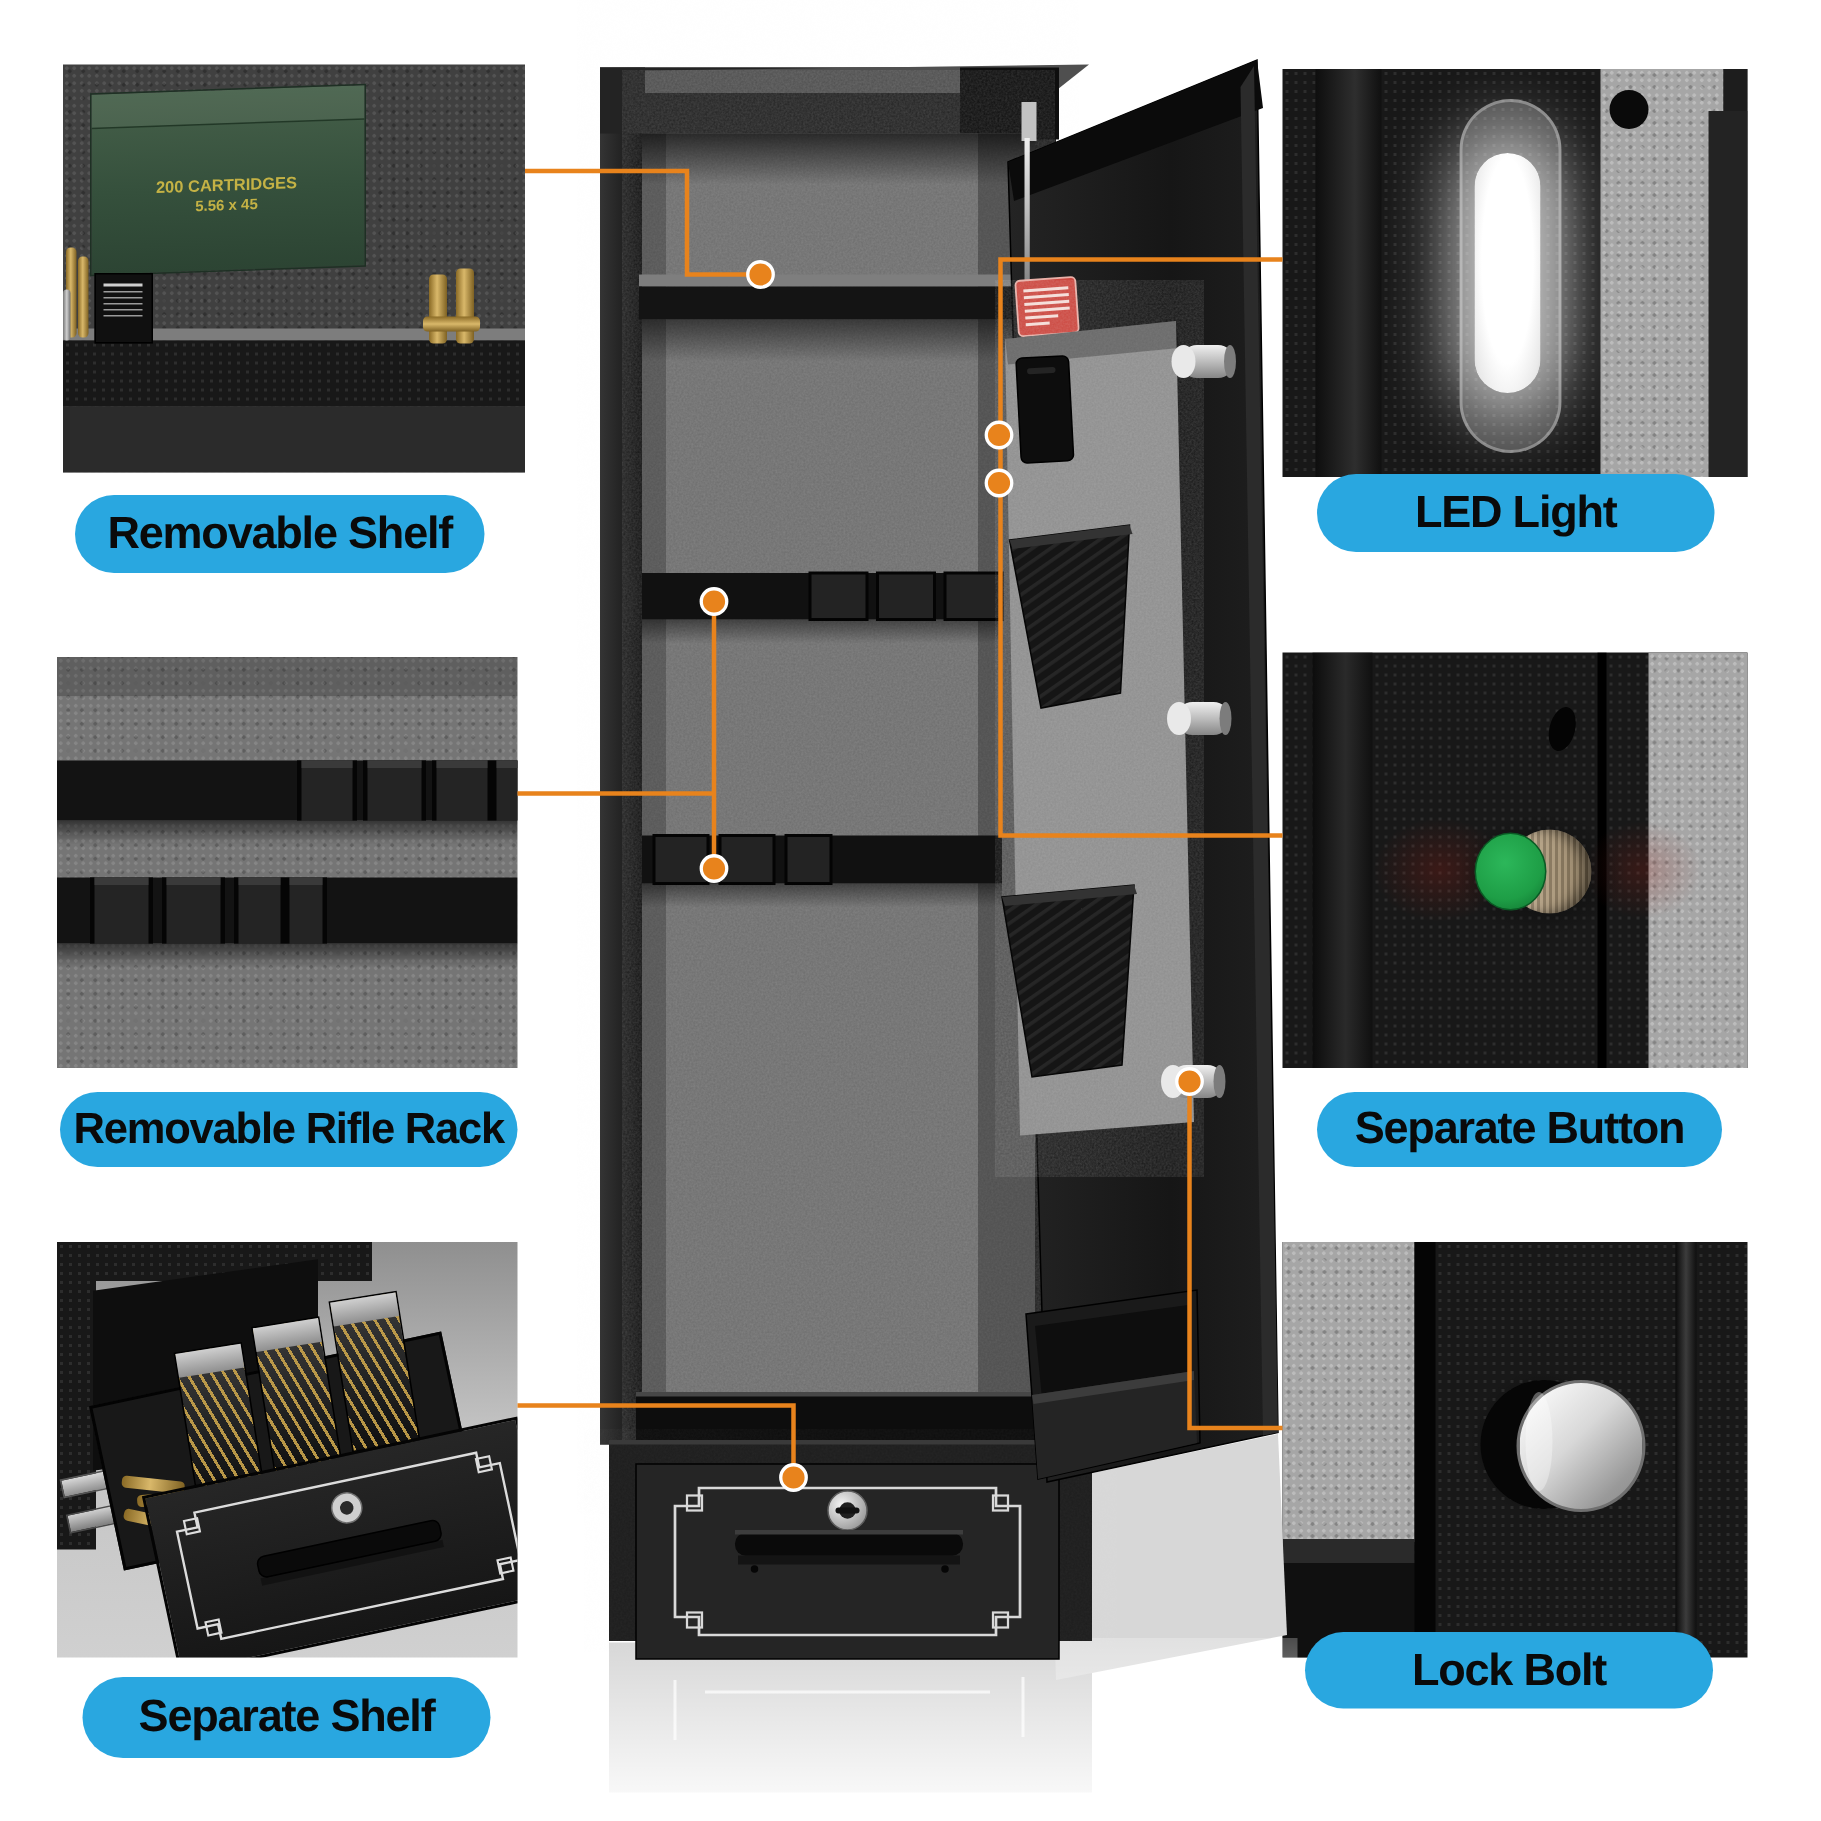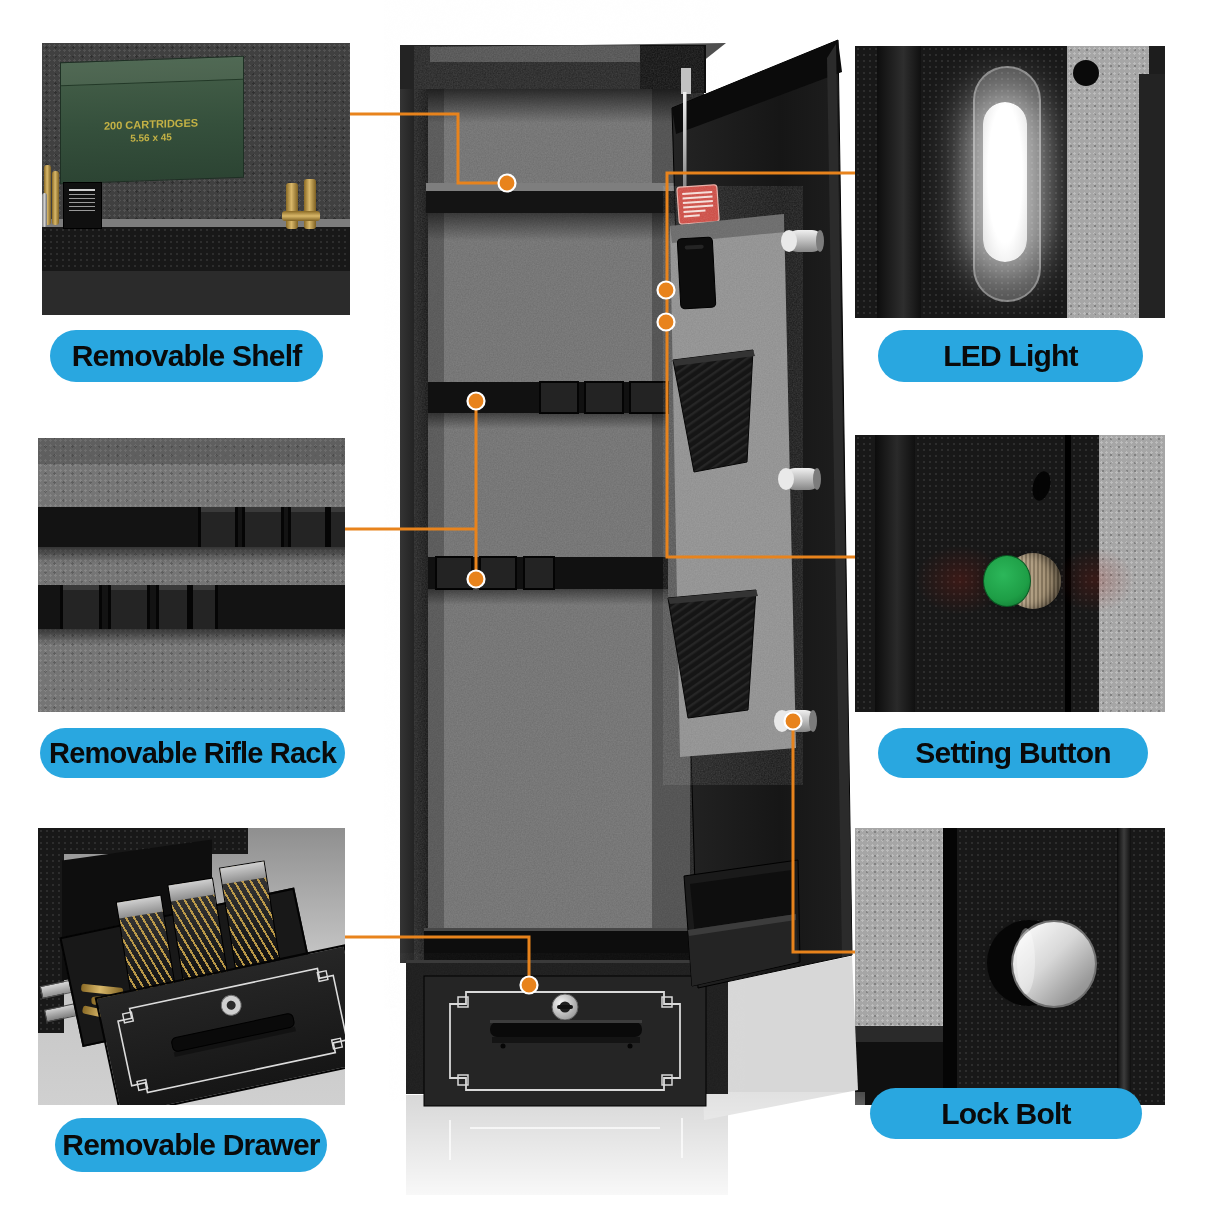--- a/index.html
+++ b/index.html
@@ -394,25 +394,25 @@
     </g>
   </svg>
 
   <div class="pill" style="left:40px;top:728px;width:305px;height:50px;">
     <span style="font-size:29px;">Removable Rifle Rack</span>
     </div>
   <div class="pill" style="left:50px;top:330px;width:273px;height:52px;">
     <span>Removable Shelf</span>
     </div>
   <div class="pill" style="left:55px;top:1118px;width:272px;height:54px;">
-    <span>Removable Drawer</span>
-    </div>
-  <div class="pill" style="left:878px;top:330px;width:265px;height:52px;">
+    <span>Separate Shelf</span>
+    </div>
+  <div class="pill" style="left:878px;top:316px;width:265px;height:52px;">
     <span>LED Light</span>
     </div>
   <div class="pill" style="left:878px;top:728px;width:270px;height:50px;">
-    <span>Setting Button</span>
+    <span>Separate Button</span>
     </div>
   <div class="pill" style="left:870px;top:1088px;width:272px;height:51px;">
     <span>Lock Bolt</span>
     </div>
 
 </div>
 
 </body></html>

